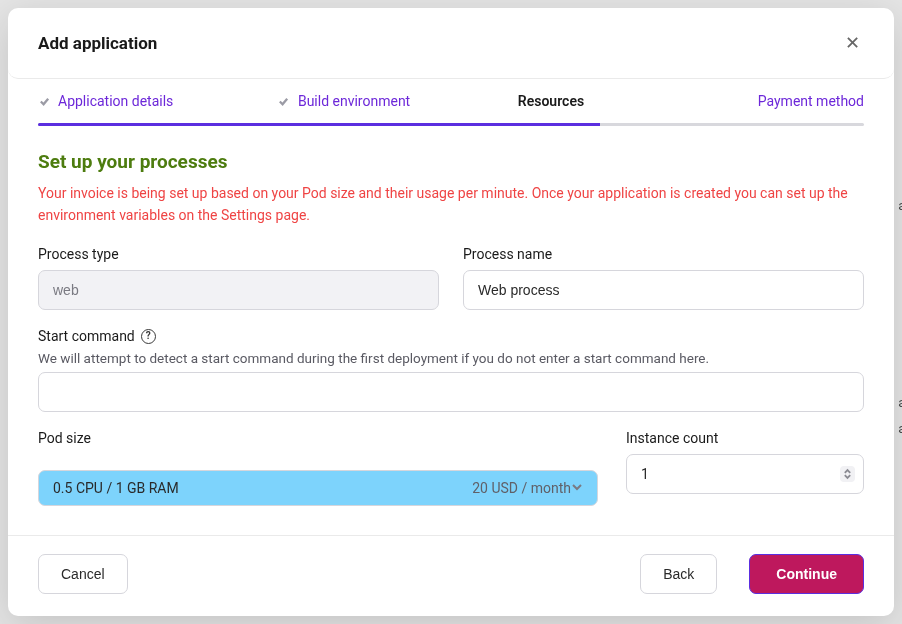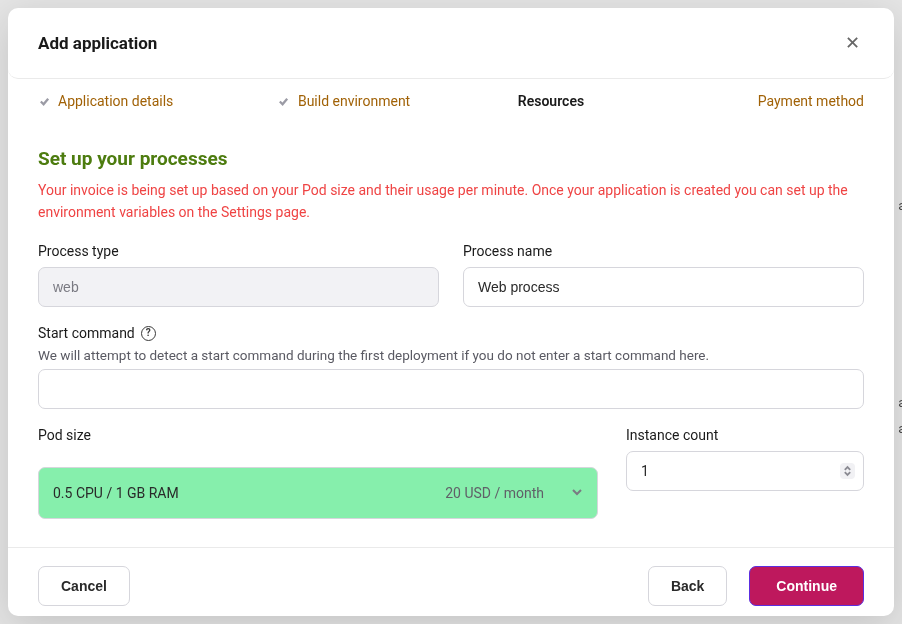--- a/index.html
+++ b/index.html
@@ -53,21 +53,21 @@
   }
   .steps {
     display: flex;
     padding: 0 30px;
     position: relative;
   }
   .step {
     flex: 1;
     padding: 14px 0 14px 0;
     font-size: 14px;
-    color: #a16207;
+    color: #6d28d9;
     display: flex;
     align-items: center;
     gap: 8px;
   }
   .step.active {
     color: #1a1a1a;
     font-weight: 600;
   }
   .step.last {
     flex: 0 0 auto;
@@ -152,37 +152,37 @@
     font-size: 14px;
     color: #2a2a2a;
     background: #fff;
     outline: none;
   }
   .input.readonly {
     background: #f2f2f5;
     color: #7a7a82;
   }
   .select-like {
-    height: 52px;
+    height: 36px;
     border: 1px solid #d6d6dc;
     border-radius: 7px;
     padding: 0 14px;
     font-size: 14px;
     color: #2a2a2a;
-    background: #86efac;
+    background: #7dd3fc;
     display: flex;
     align-items: center;
     justify-content: space-between;
     cursor: pointer;
     margin-top: 16px;
   }
   .select-like .right {
     display: flex;
     align-items: flex-start;
-    gap: 27px;
+    gap: 0;
     color: #606068;
   }
   .chev {
     width: 12px;
     height: 12px;
   }
   .chev svg {
     width: 12px;
     height: 12px;
     stroke: #7a7a82;
@@ -231,28 +231,28 @@
   }
   .footer {
     border-top: 1px solid #eaeaea;
     padding: 18px 30px 22px 30px;
     display: flex;
     justify-content: space-between;
     align-items: center;
   }
   .footer-right {
     display: flex;
-    gap: 22px;
+    gap: 32px;
   }
   .btn {
     height: 40px;
     padding: 0 22px;
     border-radius: 7px;
     font-size: 14px;
-    font-weight: 700;
+    font-weight: 400;
     cursor: pointer;
     border: 1px solid #d6d6dc;
     background: #fff;
     color: #2a2a2a;
   }
   .btn.primary {
     background: #be185d;
     border-color: #5b2ee0;
     color: #fff;
     font-weight: 600;

